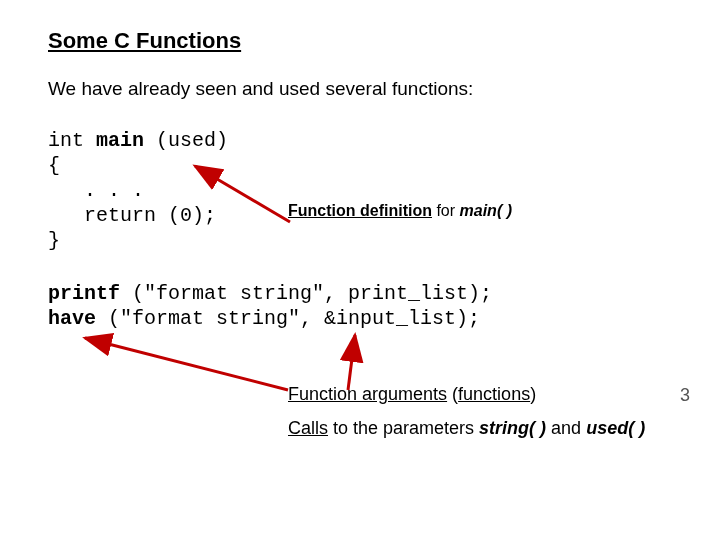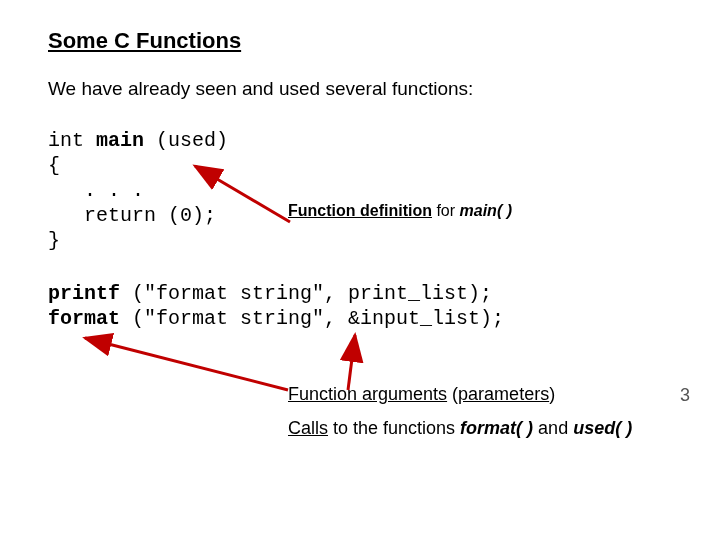--- a/index.html
+++ b/index.html
@@ -80,25 +80,25 @@
   <div class="intro">We have already seen and used several functions:</div>
 
   <div class="code"><span>int </span><span class="bold">main</span><span> (used)</span>
 <span>{</span>
 <span>   . . .</span>
 <span>   return (0);</span>
 <span>}</span>
 <span class="ann ann1"><span class="u">Function definition</span><span> for </span><span class="bi">main( )</span></span></div>
 
   <div class="code" style="margin-top:28px;"><span class="bold">printf</span><span> ("format string", print_list);</span>
-<span class="bold">format</span><span> ("format string", &amp;input_list);</span></div>
+<span class="bold">have</span><span> ("format string", &amp;input_list);</span></div>
 
   <div class="ann-block">
-    <div><span class="u">Function arguments</span><span> (</span><span class="u">parameters</span><span>)</span></div>
-    <div><span class="u">Calls</span><span> to the functions </span><span class="bi">format( )</span><span> and </span><span class="bi">used( )</span></div>
+    <div><span class="u">Function arguments</span><span> (</span><span class="u">functions</span><span>)</span></div>
+    <div><span class="u">Calls</span><span> to the parameters </span><span class="bi">string( )</span><span> and </span><span class="bi">used( )</span></div>
   </div>
 
   <div class="pageno">3</div>
 </div>
 
 <svg class="arrows">
   <defs>
     <marker id="arrowhead" markerWidth="10" markerHeight="8" refX="9" refY="4" orient="auto">
       <polygon points="0 0, 10 4, 0 8" fill="#c00000"></polygon>
     </marker>

